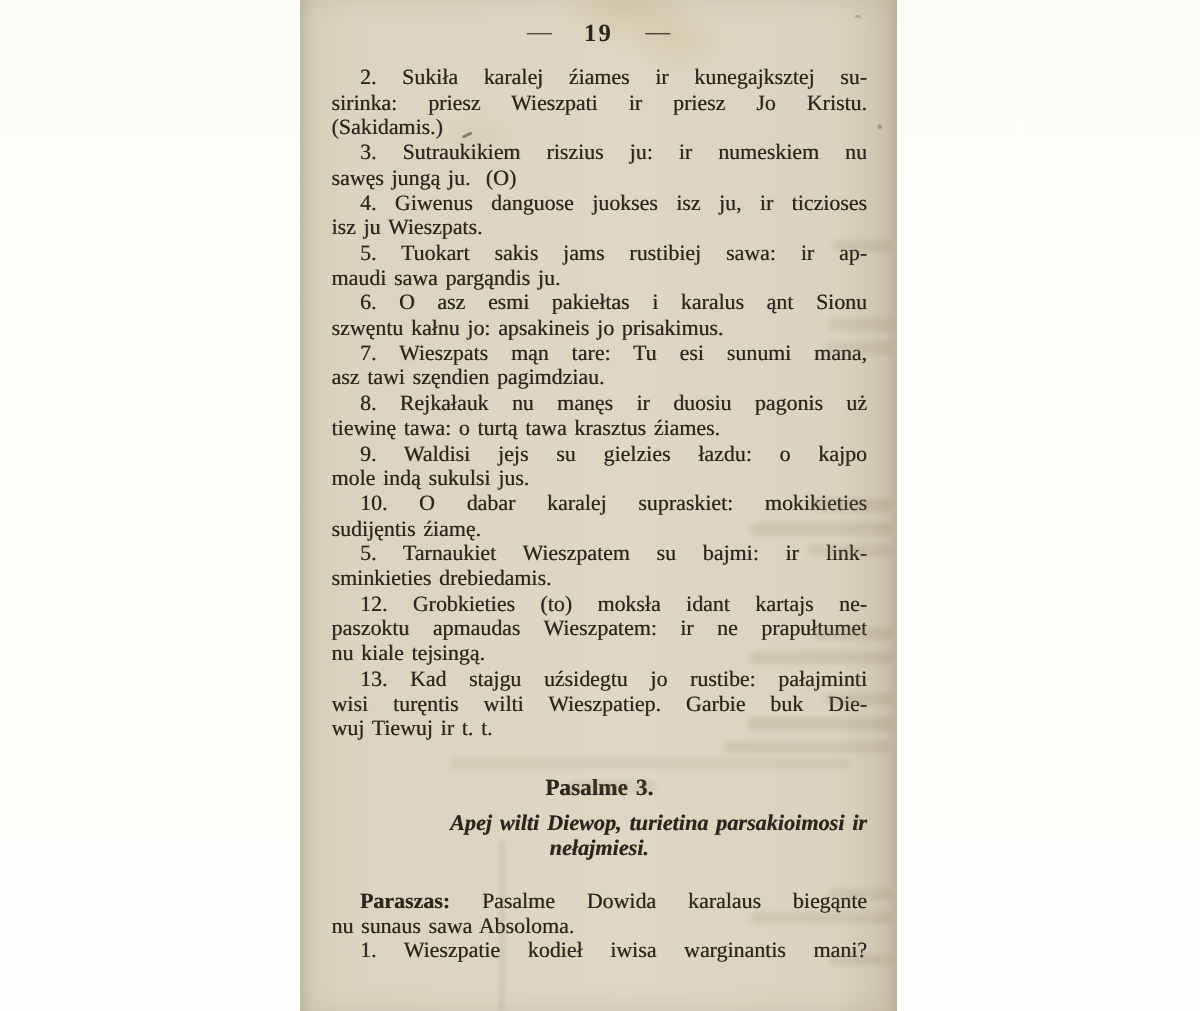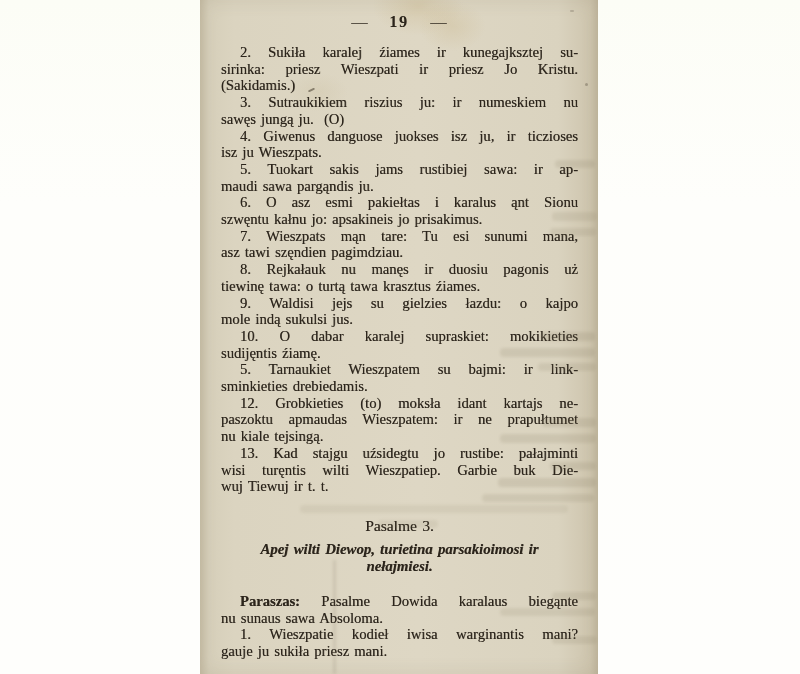--- a/index.html
+++ b/index.html
@@ -37,27 +37,27 @@
     word-spacing: 1.5px;
   }
   .line { white-space: pre-wrap; text-align: justify; overflow: hidden; }
   .line.full { text-align-last: justify; }
   .line.ind  { text-indent: 19px; }
   .it { }
   .bd { font-weight: bold; margin-top: 10px; }
 
   .section-heading {
     margin-top: 21px; margin-bottom: 1px;
-    text-align: center; font-weight: normal; font-size: 15.5px; line-height: 20px;
+    text-align: center; font-weight: bold; font-size: 15.5px; line-height: 20px;
   }
   .subtitle-line {
     text-align: center; font-style: italic; font-weight: bold;
     font-size: 14.8px; line-height: 17.5px;
   }
-  .subtitle-line.first { margin-top: 5px; }
+  .subtitle-line.first { margin-top: 5px; text-align: right; }
   .subtitle-line.sub-last { margin-bottom: 17px; }
 
   .bleed {
     position: absolute; border-radius: 4px;
     background: rgba(138,126,99,.38); filter: blur(1.6px);
   }
   .speck { position: absolute; background: rgba(70,60,45,.55); border-radius: 2px; }
   .crease {
     position: absolute; background: rgba(120,108,85,.16); filter: blur(1.4px);
   }
@@ -101,21 +101,20 @@
         <div class="line"><span>nu kiale tejsingą.</span></div>
         <div class="line full ind"><span>13. Kad stajgu uźsidegtu jo rustibe: pałajminti</span></div>
         <div class="line full"><span>wisi turęntis wilti Wieszpatiep. Garbie buk Die-</span></div>
         <div class="line"><span>wuj Tiewuj ir t. t.</span></div>
         <div class="section-heading">Pasalme 3.</div>
         <div class="subtitle-line first">Apej wilti Diewop, turietina parsakioimosi ir</div>
         <div class="subtitle-line sub-last">nełajmiesi.</div>
         <div class="line full ind"><span class="bd">Paraszas:</span><span> Pasalme Dowida karalaus biegąnte</span></div>
         <div class="line"><span>nu sunaus sawa Absoloma.</span></div>
         <div class="line full ind"><span>1. Wieszpatie kodieł iwisa warginantis mani?</span></div>
-        <div class="line"><span>gauje ju sukiła priesz mani.</span></div>
       </div>
 
     <div class="bleed" style="left:355px; top:160px; width:40px; height:8px; opacity:.45;"></div>
     <div class="bleed" style="left:352px; top:212px; width:45px; height:9px; opacity:.40;"></div>
     <div class="bleed" style="left:350px; top:228px; width:46px; height:8px; opacity:.42;"></div>
     <div class="bleed" style="left:340px; top:332px; width:55px; height:9px; opacity:.50;"></div>
     <div class="bleed" style="left:300px; top:348px; width:95px; height:9px; opacity:.45;"></div>
     <div class="bleed" style="left:338px; top:363px; width:58px; height:8px; opacity:.42;"></div>
     <div class="bleed" style="left:342px; top:418px; width:54px; height:9px; opacity:.48;"></div>
     <div class="bleed" style="left:300px; top:434px; width:96px; height:9px; opacity:.45;"></div>

